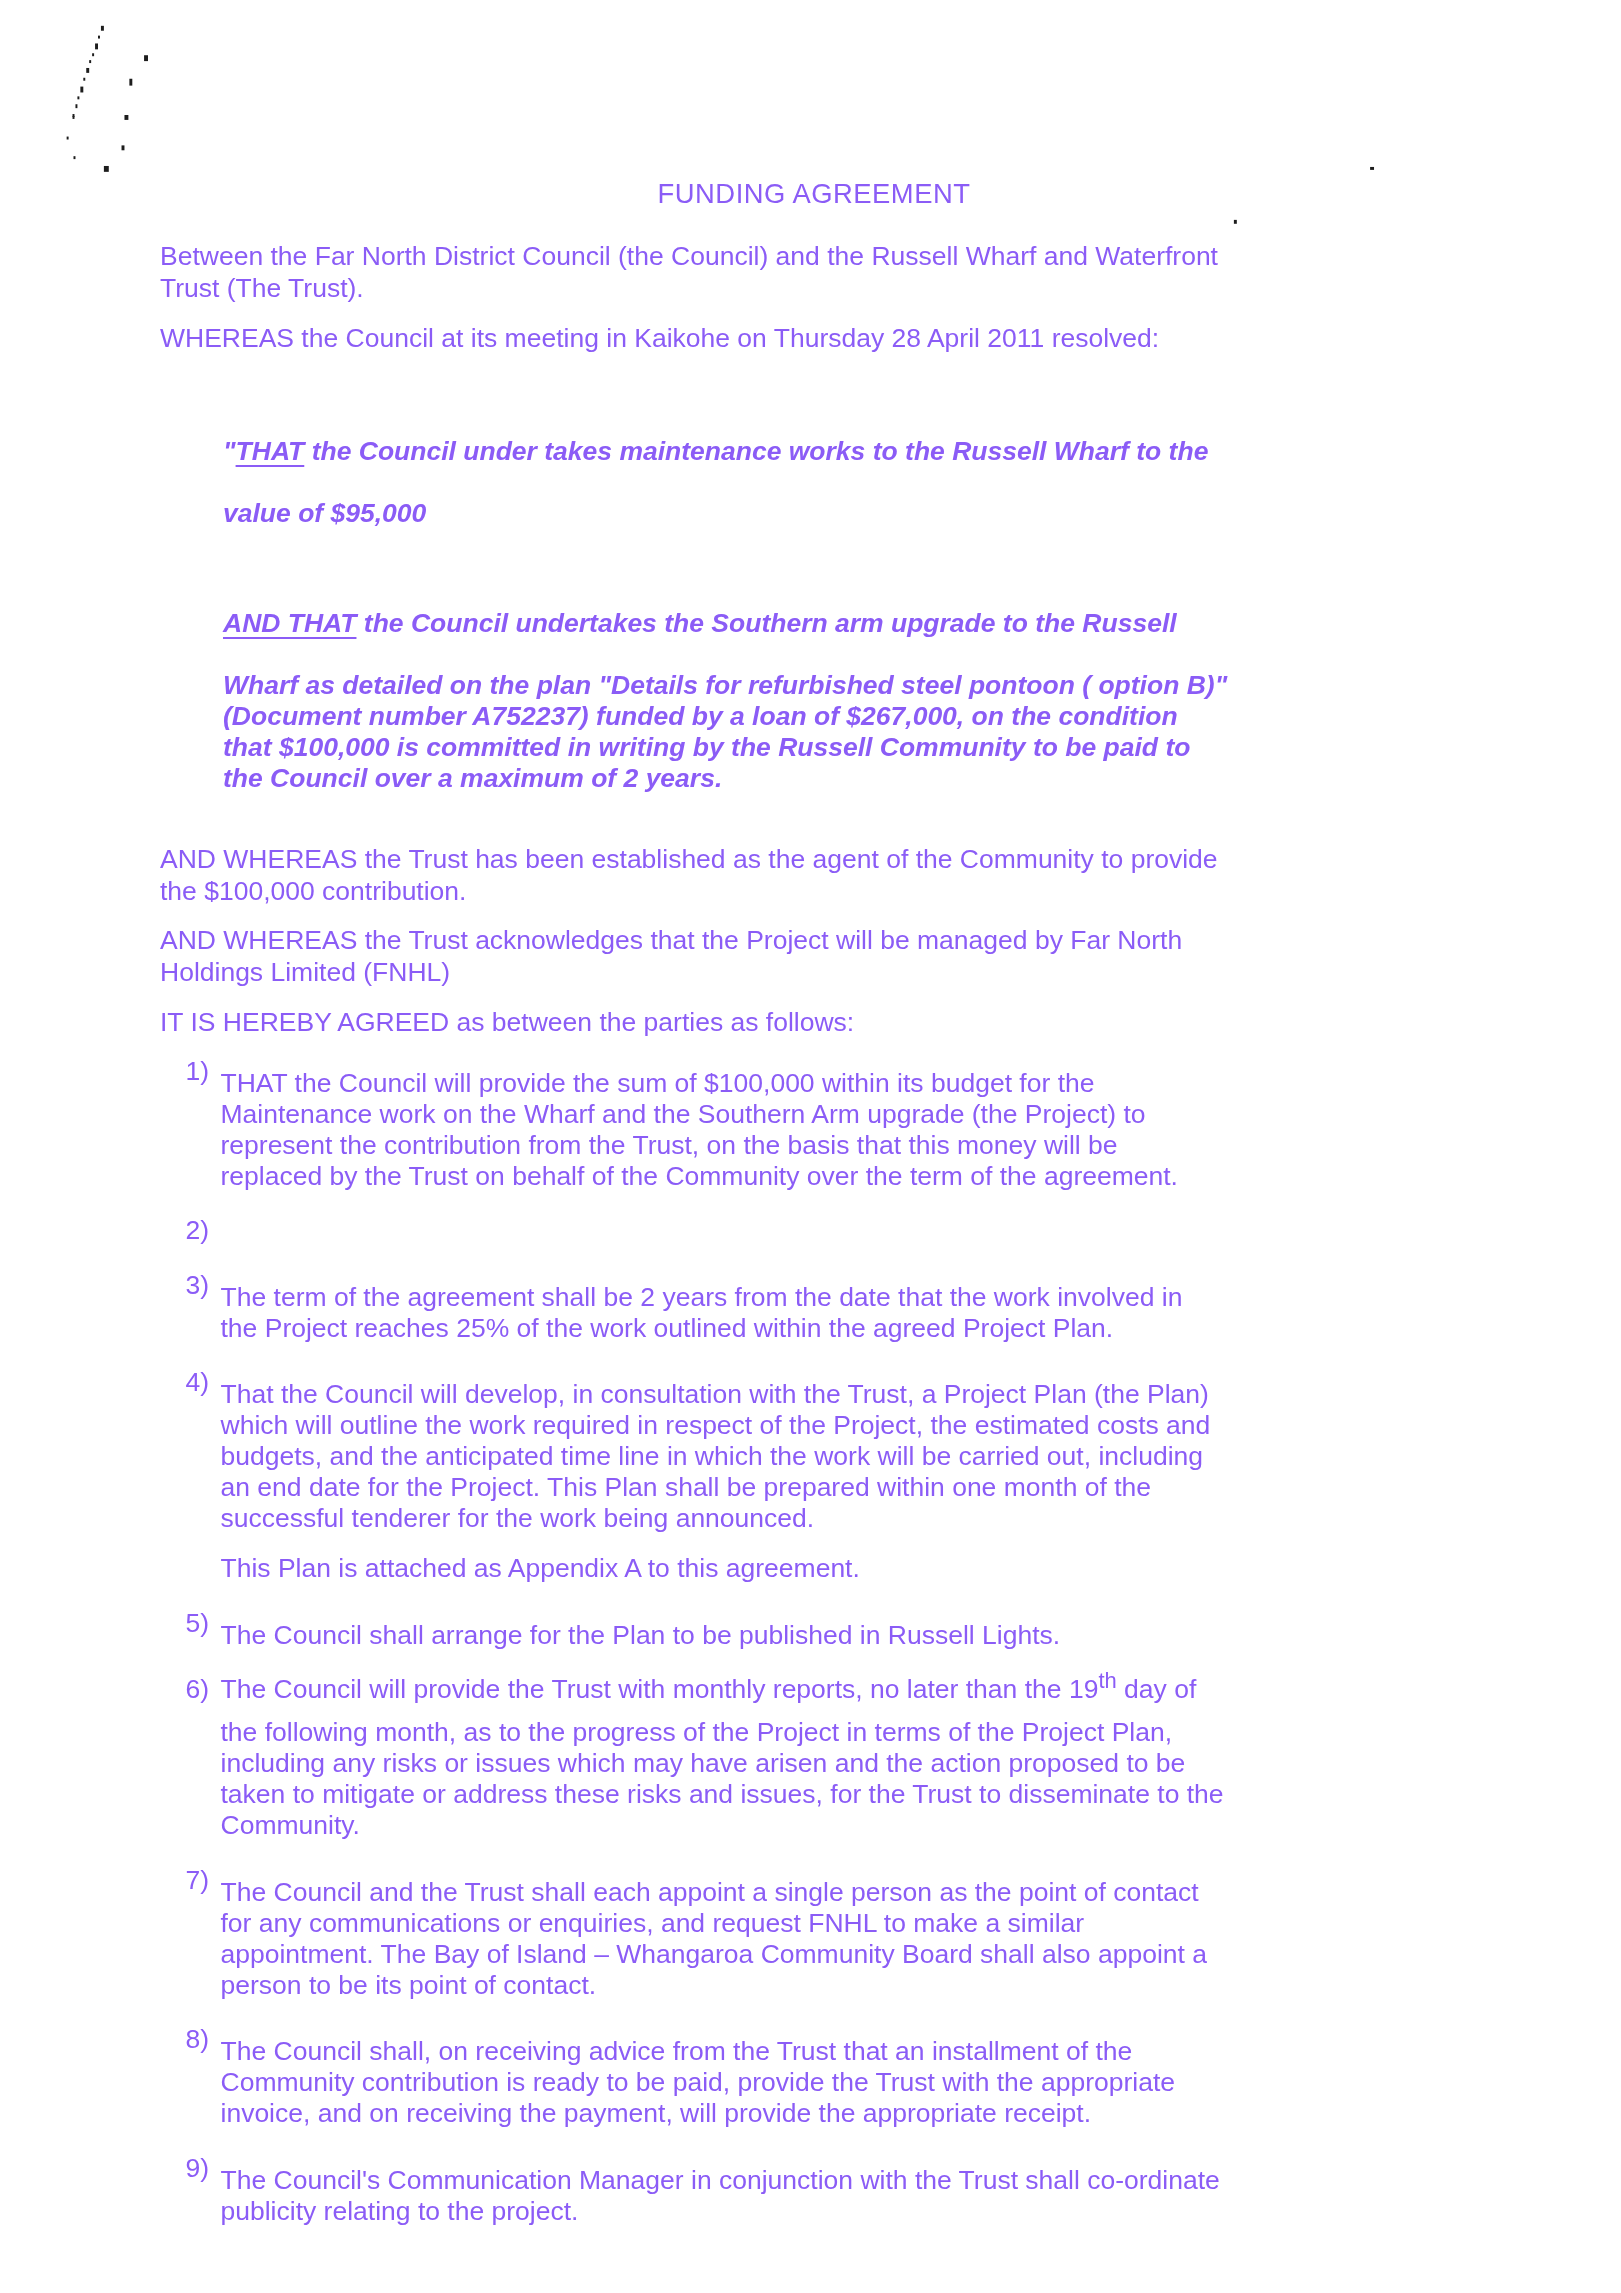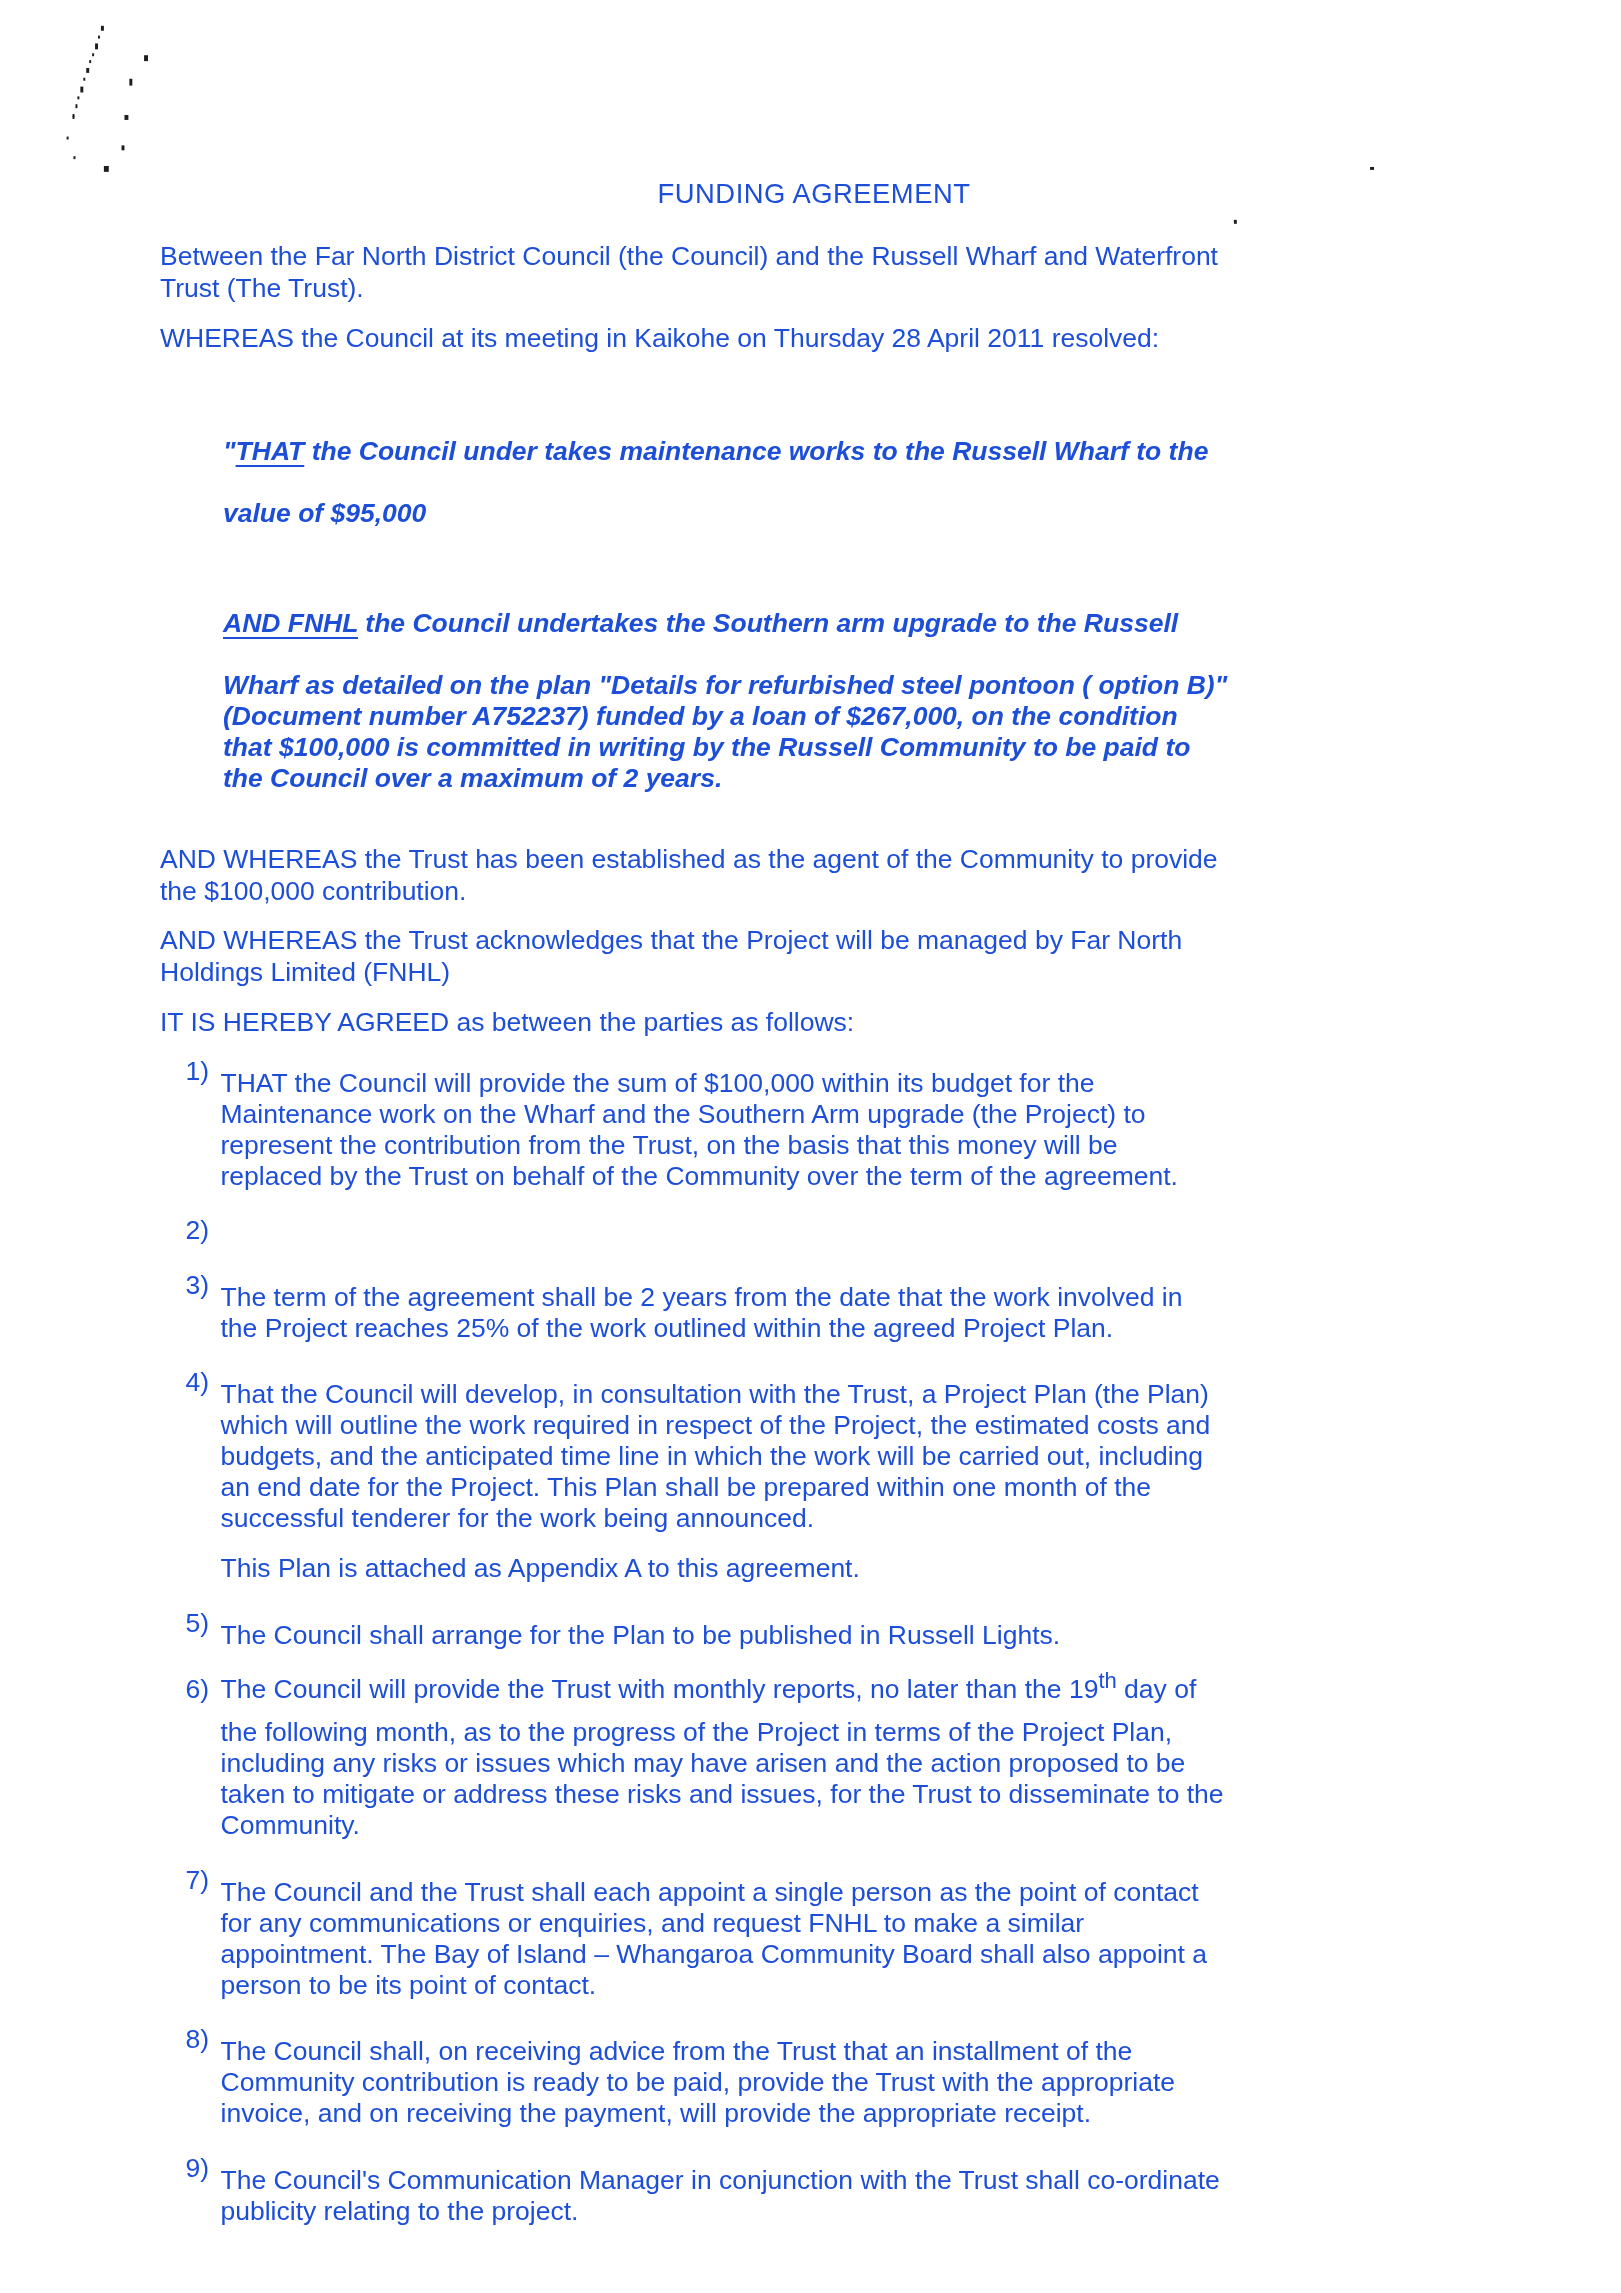--- a/index.html
+++ b/index.html
@@ -2,21 +2,21 @@
 <html><head>
 <meta charset="utf-8">
 <style>
   html,body { margin:0; padding:0; background:#e8e8e8; }
   .page {
     position:relative;
     width:1621px; height:2294px;
     margin:0 auto;
     background:#ffffff;
     font-family:"Liberation Sans", sans-serif;
-    color:#1d4ed8;
+    color:#8b5cf6;
     overflow:hidden;
   }
   .artifacts { position:absolute; left:0; top:0; pointer-events:none; }
   .content {
     position:absolute;
     left:160px; top:178px;
     width:1308px;
   }
   .title {
     margin:0 0 31px 0;
@@ -94,21 +94,21 @@
 Trust (The Trust).</p>
 
     <p class="para whereas">WHEREAS the Council at its meeting in Kaikohe on Thursday 28 April 2011 resolved:</p>
 
     <div class="quote">
       <div><span>"</span><span class="u">THAT</span><span> the Council under takes maintenance works to the Russell Wharf to the</span></div>
       <div>value of $95,000</div>
     </div>
 
     <div class="quote">
-      <div><span class="u">AND FNHL</span><span> the Council undertakes the Southern arm upgrade to the Russell</span></div>
+      <div><span class="u">AND THAT</span><span> the Council undertakes the Southern arm upgrade to the Russell</span></div>
       <div>Wharf as detailed on the plan "Details for refurbished steel pontoon ( option B)"
 (Document number A752237) funded by a loan of $267,000, on the condition
 that $100,000 is committed in writing by the Russell Community to be paid to
 the Council over a maximum of 2 years.</div>
     </div>
 
     <p class="para">AND WHEREAS the Trust has been established as the agent of the Community to provide
 the $100,000 contribution.</p>
 
     <p class="para">AND WHEREAS the Trust acknowledges that the Project will be managed by Far North

